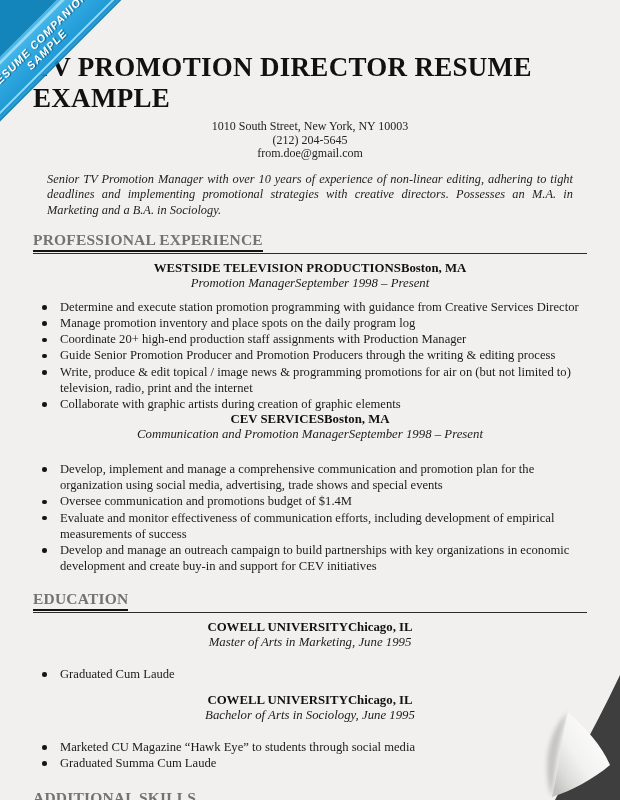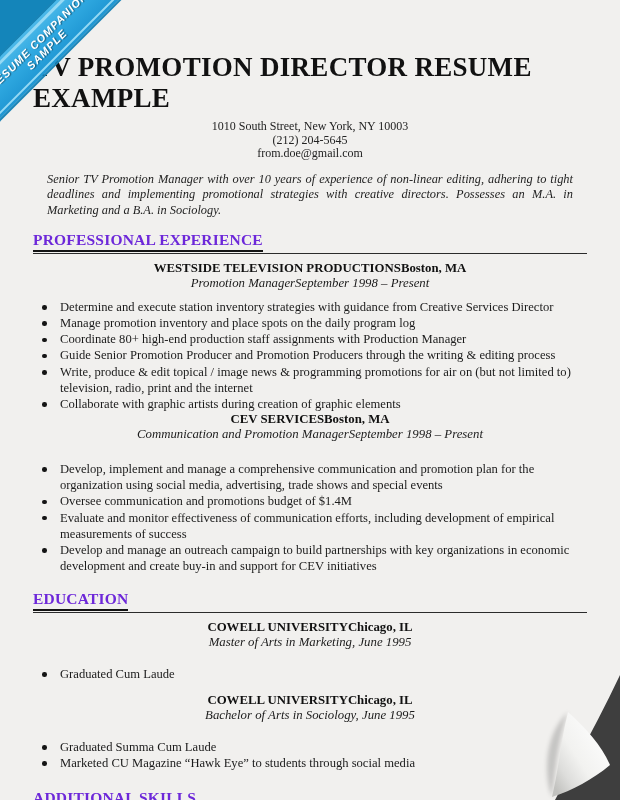--- a/index.html
+++ b/index.html
@@ -15,21 +15,21 @@
   .title{font-size:27px;line-height:31px;font-weight:bold;text-align:left;margin:0;letter-spacing:.3px;color:#111;}
   .title span{display:block;}
   .contact{margin-top:6px;text-align:center;font-size:12px;line-height:13.5px;color:#222;}
   .summary{
     margin:11px 14px 0;font-style:italic;font-size:12.4px;line-height:15.6px;
     text-align:justify;color:#1e1e1e;
   }
 
   
   .sec-h{
-    margin:13px 0 0;font-size:15.5px;font-weight:bold;letter-spacing:.2px;color:#6d28d9;
+    margin:13px 0 0;font-size:15.5px;font-weight:bold;letter-spacing:.2px;color:#737373;
     position:relative;padding-bottom:4px;
   }
   .sec-h::after{content:'';position:absolute;left:0;right:0;bottom:2px;height:1.2px;background:#2b2b2b;}
   .sec-h .ht{display:inline-block;border-bottom:2.6px solid #141414;padding-bottom:1px;}
 
   
   .row{display:flex;justify-content:center;font-size:12.8px;line-height:14.8px;}
   .row.b{font-weight:bold;color:#111;}
   .row.i{font-style:italic;}
   .job1-head{margin-top:5px;}
@@ -110,23 +110,23 @@
 
     <div class="row b job1-head">
       <span>WESTSIDE TELEVISION PRODUCTIONS</span>
       <span>Boston, MA</span>
     </div>
     <div class="row i">
       <span>Promotion Manager</span>
       <span>September 1998 – Present</span>
     </div>
     <ul class="exp-ul">
-      <li>Determine and execute station inventory strategies with guidance from Creative Services Director</li>
+      <li>Determine and execute station promotion programming with guidance from Creative Services Director</li>
       <li>Manage promotion inventory and place spots on the daily program log</li>
-      <li>Coordinate 80+ high-end production staff assignments with Production Manager</li>
+      <li>Coordinate 20+ high-end production staff assignments with Production Manager</li>
       <li>Guide Senior Promotion Producer and Promotion Producers through the writing &amp; editing process</li>
       <li>Write, produce &amp; edit topical / image news &amp; programming promotions for air on (but not limited to) television, radio, print and the internet</li>
       <li>Collaborate with graphic artists during creation of graphic elements</li>
     </ul>
 
     <div class="row b">
       <span>CEV SERVICES</span>
       <span>Boston, MA</span>
     </div>
     <div class="row i">
@@ -156,22 +156,22 @@
     </ul>
 
     <div class="row b edu2">
       <span>COWELL UNIVERSITY</span>
       <span>Chicago, IL</span>
     </div>
     <div class="row i">
       <span>Bachelor of Arts in Sociology, June 1995</span>
     </div>
     <ul class="edu-ul">
+      <li>Marketed CU Magazine “Hawk Eye” to students through social media</li>
       <li>Graduated Summa Cum Laude</li>
-      <li>Marketed CU Magazine “Hawk Eye” to students through social media</li>
     </ul>
 
     <h2 class="sec-h skills-h">
       <span class="ht">ADDITIONAL SKILLS</span>
     </h2>
     <ul class="skills-ul">
       <li>Adobe premiere and Production Suite experience</li>
       <li>Public Speaking</li>
 
     </ul>

